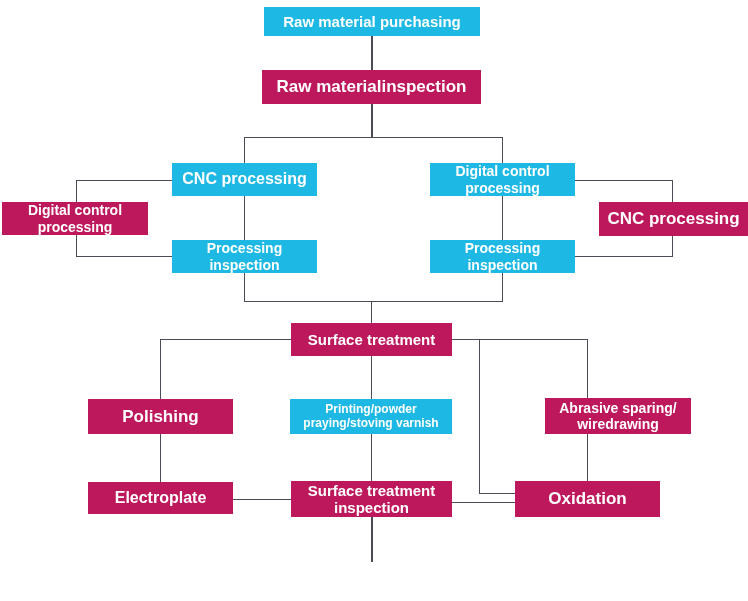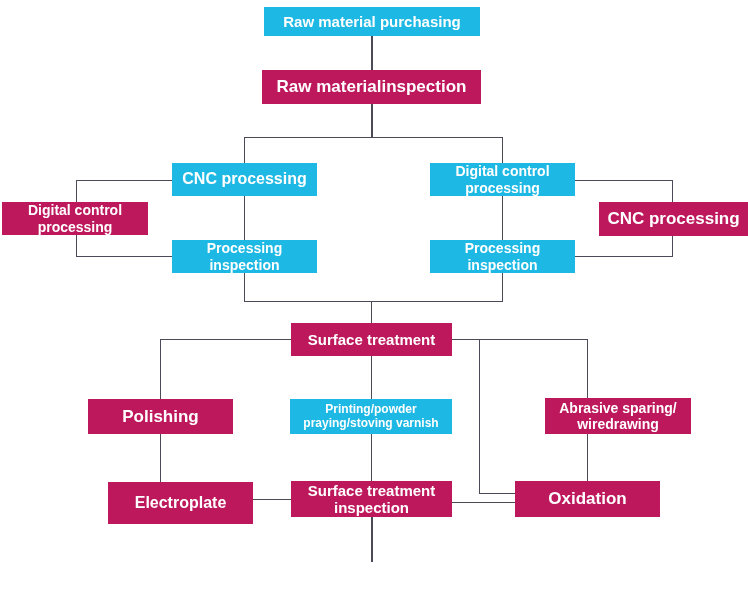--- a/index.html
+++ b/index.html
@@ -37,21 +37,21 @@
   #n-cnc-left            {left:172px;top:163px;width:145px;height:33px;font-size:16px;}
   #n-digital-left        {left:2px;  top:202px;width:146px;height:33px;font-size:14px;}
   #n-proc-insp-left      {left:172px;top:240px;width:145px;height:33px;font-size:14px;}
   #n-digital-right       {left:430px;top:163px;width:145px;height:33px;font-size:14px;}
   #n-cnc-right           {left:599px;top:202px;width:149px;height:34px;font-size:17px;}
   #n-proc-insp-right     {left:430px;top:240px;width:145px;height:33px;font-size:14px;}
   #n-surface-treatment   {left:291px;top:323px;width:161px;height:33px;font-size:15px;}
   #n-polishing           {left:88px; top:399px;width:145px;height:35px;font-size:17px;}
   #n-printing            {left:290px;top:399px;width:162px;height:35px;font-size:12px;}
   #n-abrasive            {left:514px;top:398px;width:146px;height:36px;font-size:14px;margin-left:31px;}
-  #n-electroplate        {left:88px; top:482px;width:145px;height:42px;font-size:16px;margin-left:20px;}
+  #n-electroplate        {left:88px; top:482px;width:145px;height:32px;font-size:16px;}
   #n-surface-inspection  {left:291px;top:481px;width:161px;height:36px;font-size:15px;}
   #n-oxidation           {left:515px;top:481px;width:145px;height:36px;font-size:17px;}
   #n-stored              {left:256px;top:562px;width:231px;height:34px;font-size:15px;}
   
   #l1 {left:371px;top:36px; width:2px;  height:34px;}
   #l2 {left:371px;top:104px;width:2px;  height:34px;}
   #l3 {left:244px;top:137px;width:259px;height:1px;}
   #l4 {left:244px;top:137px;width:1px;  height:26px;}
   #l5 {left:502px;top:137px;width:1px;  height:26px;}
   #l6 {left:76px; top:180px;width:96px; height:1px;}

